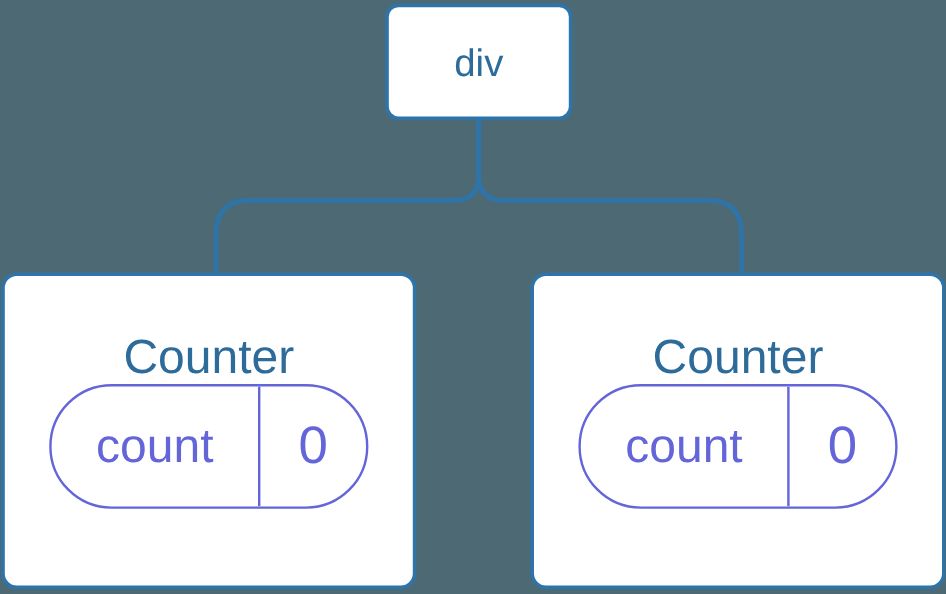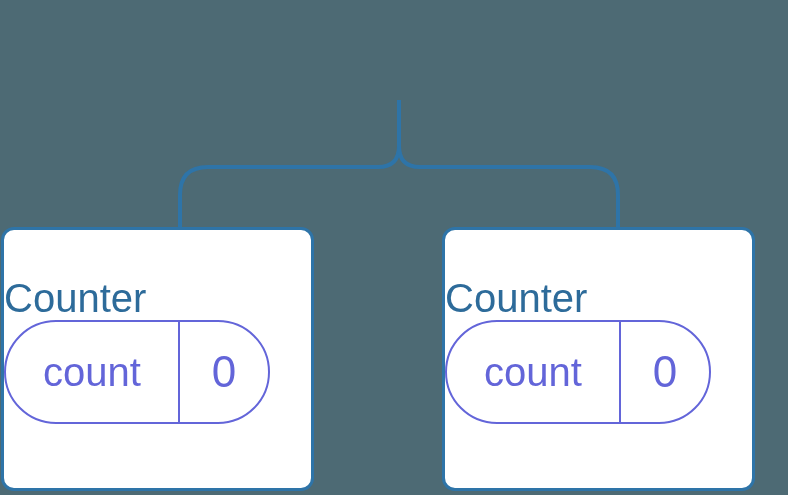--- a/index.html
+++ b/index.html
@@ -49,28 +49,28 @@
     pointer-events: none;
   }
   svg.connectors path {
     fill: none;
     stroke: var(--tree-line);
     stroke-width: 4px;
   }
   .component-card {
     position: absolute;
     top: 227px;
-    width: 313px;
+    width: 346px;
     height: 264px;
     background: var(--node-fill);
     border: 3px solid var(--tree-line);
     border-radius: 13px;
     display: flex;
     flex-direction: column;
-    align-items: flex-start;
+    align-items: center;
     padding-top: 46px;
   }
   .component-card.left  { left: 1px; }
   .component-card.right { left: 442px; }
   .component-title {
     font-size: 40px;
     line-height: 44px;
     color: var(--node-text);
   }
   .state-pill {
@@ -99,20 +99,23 @@
     justify-content: center;
     font-size: 44px;
     color: var(--state-accent);
   }
 </style>
 </head>
 <body>
 
 <div class="stage">
 
+  <div class="root-node">
+    <span class="node-label">div</span>
+  </div>
 
   <svg class="connectors" viewBox="0 0 788 495" xmlns="http://www.w3.org/2000/svg">
     <path d="M399 100 L399 146 Q399 167 378 167 L208 167 Q180 167 180 195 L180 227"></path>
     <path d="M399 100 L399 146 Q399 167 420 167 L590 167 Q618 167 618 195 L618 227"></path>
   </svg>
 
   <div class="component-card left">
     <div class="component-title">Counter</div>
     <div class="state-pill">
       <div class="state-key">count</div>

